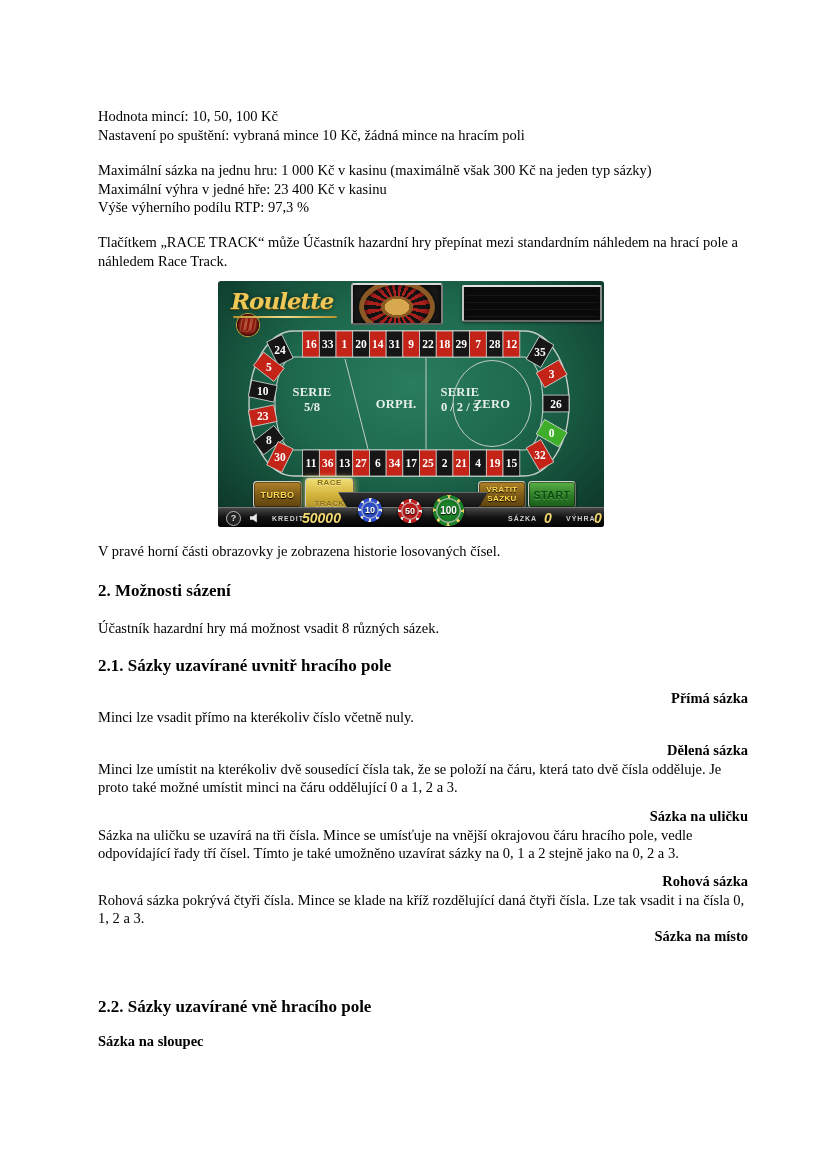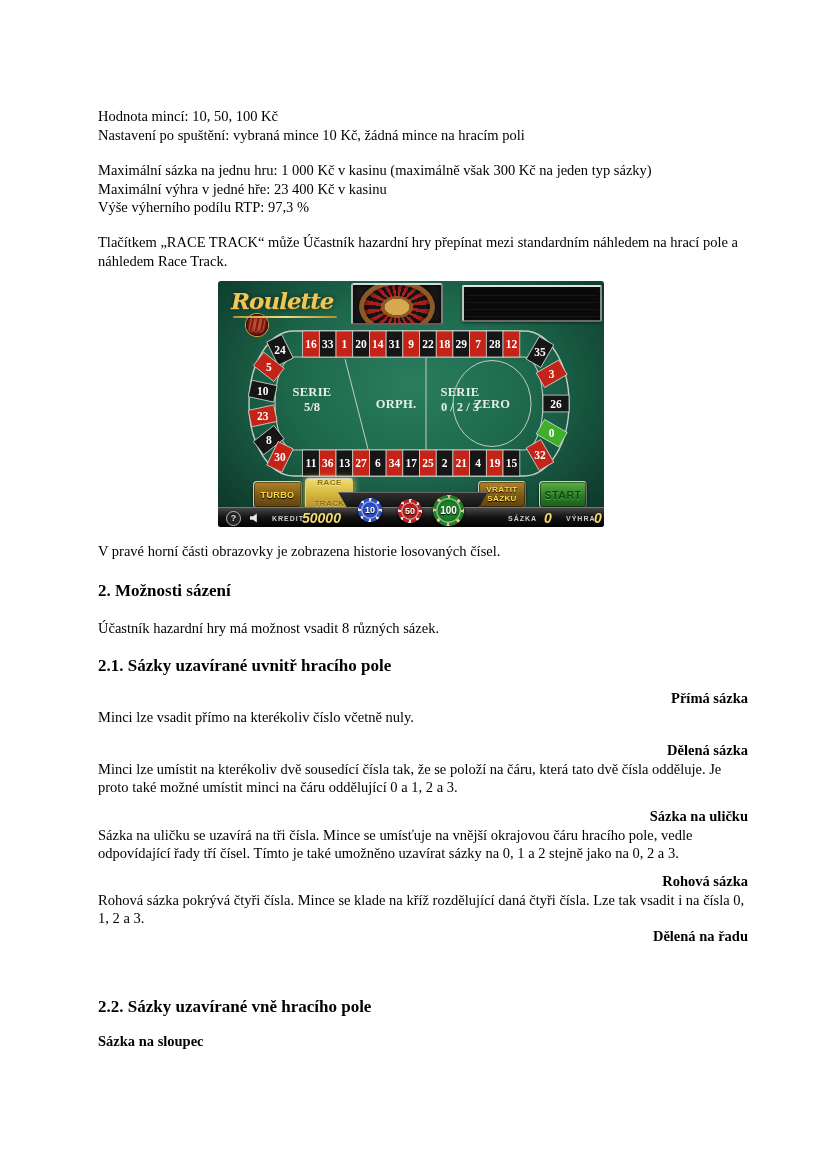--- a/index.html
+++ b/index.html
@@ -11,21 +11,21 @@
   .h{position:absolute;left:98px;width:650px;font-size:17px;line-height:21px;font-weight:bold;}
   .bet .bt{font-weight:bold;text-align:right;}
   
   .game{position:absolute;left:218px;top:281px;width:386px;height:246px;border-radius:3px;overflow:hidden;
         background:radial-gradient(ellipse 70% 80% at 50% 42%, #2a7d5e 0%, #1d684c 45%, #124634 80%, #0c3324 100%);
         font-family:"Liberation Sans",sans-serif;}
   
   .logo{position:absolute;left:13px;top:6px;width:120px;height:36px;}
   .logo-text{font-family:"DejaVu Serif",serif;font-style:italic;font-weight:bold;font-size:23px;
              color:#ecc858;text-shadow:0 1px 0 #6b4c0e,0 0 4px rgba(0,0,0,.6);letter-spacing:-1px;}
-  .logo-iii{display:inline-block;margin-left:15px;font-style:italic;font-weight:bold;font-size:19px;color:#8d1810;
+  .logo-iii{display:inline-block;margin-left:6px;font-style:italic;font-weight:bold;font-size:19px;color:#8d1810;
             padding:0 3px;border-radius:50%;
             background:radial-gradient(circle,#b3302a 0%,#6d120c 70%,#3c0906 100%);
             text-shadow:0 0 2px #f0d080;box-shadow:0 0 0 1px #caa23c, inset 0 0 3px #000;}
   .logo-underline{position:absolute;left:2px;top:29px;width:104px;height:2px;border-radius:2px;
             background:linear-gradient(90deg,#b98f2e,#f2dd8a,#b98f2e);}
   
   .wheelbox{position:absolute;left:133px;top:2px;width:88px;height:38px;background:#1a1a1a;
             border:2px solid;border-color:#d9d9d9 #7c7c7c #5e5e5e #b5b5b5;border-radius:3px;
             box-shadow:inset 0 0 6px #000;overflow:hidden;}
   .wheel{position:absolute;left:50%;top:58%;width:66px;height:44px;transform:translate(-50%,-50%);
@@ -45,21 +45,21 @@
   .gbtn{position:absolute;border-radius:4px;text-align:center;font-weight:bold;cursor:pointer;
         border:1px solid #cfcfcf;border-bottom-color:#4c4c4c;border-right-color:#6f6f6f;
         box-shadow:0 2px 3px rgba(0,0,0,.65), inset 0 0 0 1px rgba(0,0,0,.4);
         display:flex;flex-direction:column;align-items:center;justify-content:center;}
   .gbtn-bronze{background:linear-gradient(#b1832a,#7c5a16 55%,#5f440e);color:#ffd94e;
         text-shadow:0 1px 1px #000;font-size:9px;letter-spacing:.4px;text-align:center;}
   .gbtn-gold{background:linear-gradient(#f0dd74,#d3b43c 55%,#b3942a);color:#8a7210;
         text-shadow:0 1px 0 rgba(255,255,255,.4);font-size:9px;letter-spacing:.4px;
         box-shadow:0 0 6px rgba(255,230,120,.8),0 2px 3px rgba(0,0,0,.6);gap:12px;}
   .gbtn-green{background:linear-gradient(#5cb044,#2d7c27 55%,#1c5c1a);color:#0b4a10;
-        text-shadow:0 1px 0 rgba(160,255,160,.35);font-size:10.5px;letter-spacing:.6px;margin-left:11px;}
+        text-shadow:0 1px 0 rgba(160,255,160,.35);font-size:10.5px;letter-spacing:.6px;}
   .two{line-height:8.5px;font-size:8px;}
   
   .statusbar{position:absolute;left:0;top:226px;width:386px;height:20px;
              background:linear-gradient(#474747,#141414 45%,#000);border-top:1px solid #777;}
   .chips-panel{position:absolute;left:120px;top:211px;width:150px;height:35px;
                background:linear-gradient(#2e2e2e,#000 70%);
                clip-path:polygon(0 0,100% 0,86% 100%,14% 100%);border-top:1px solid #666;}
   .sb-item{position:absolute;top:0;height:20px;display:flex;align-items:center;}
   .sb-label{font-size:7px;color:#cfcfcf;letter-spacing:1px;font-weight:bold;}
   .sb-value{font-size:14px;font-weight:bold;font-style:italic;color:#f4d96e;text-shadow:0 1px 1px #000;}
@@ -352,19 +352,19 @@
   </div>
   <div class="t bet" style="top:807px">
     <div class="bt">Sázka na uličku</div>
     <div class="bb">Sázka na uličku se uzavírá na tři čísla. Mince se umísťuje na vnější okrajovou čáru hracího pole, vedle odpovídající řady tří čísel. Tímto je také umožněno uzavírat sázky na 0, 1 a 2 stejně jako na 0, 2 a 3.</div>
   </div>
   <div class="t bet" style="top:872px">
     <div class="bt">Rohová sázka</div>
     <div class="bb">Rohová sázka pokrývá čtyři čísla. Mince se klade na kříž rozdělující daná čtyři čísla. Lze tak vsadit i na čísla 0, 1, 2 a 3.</div>
   </div>
   <div class="t bet" style="top:927px">
-    <div class="bt">Dělená na řadu</div>
+    <div class="bt">Sázka na místo</div>
   </div>
 
   <div class="h" style="top:996px">2.2. Sázky uzavírané vně hracího pole</div>
   <div class="t b" style="top:1032px">Sázka na sloupec</div>
 
 </div>
 
 </body></html>

